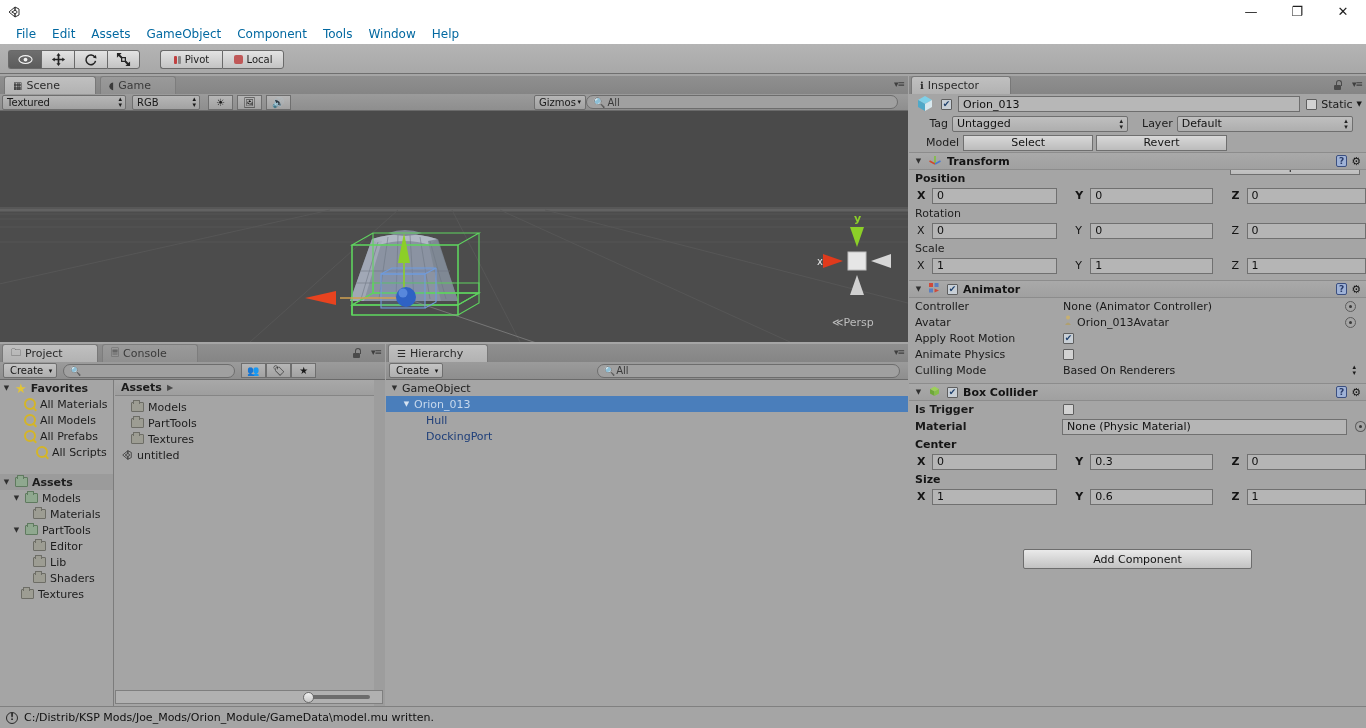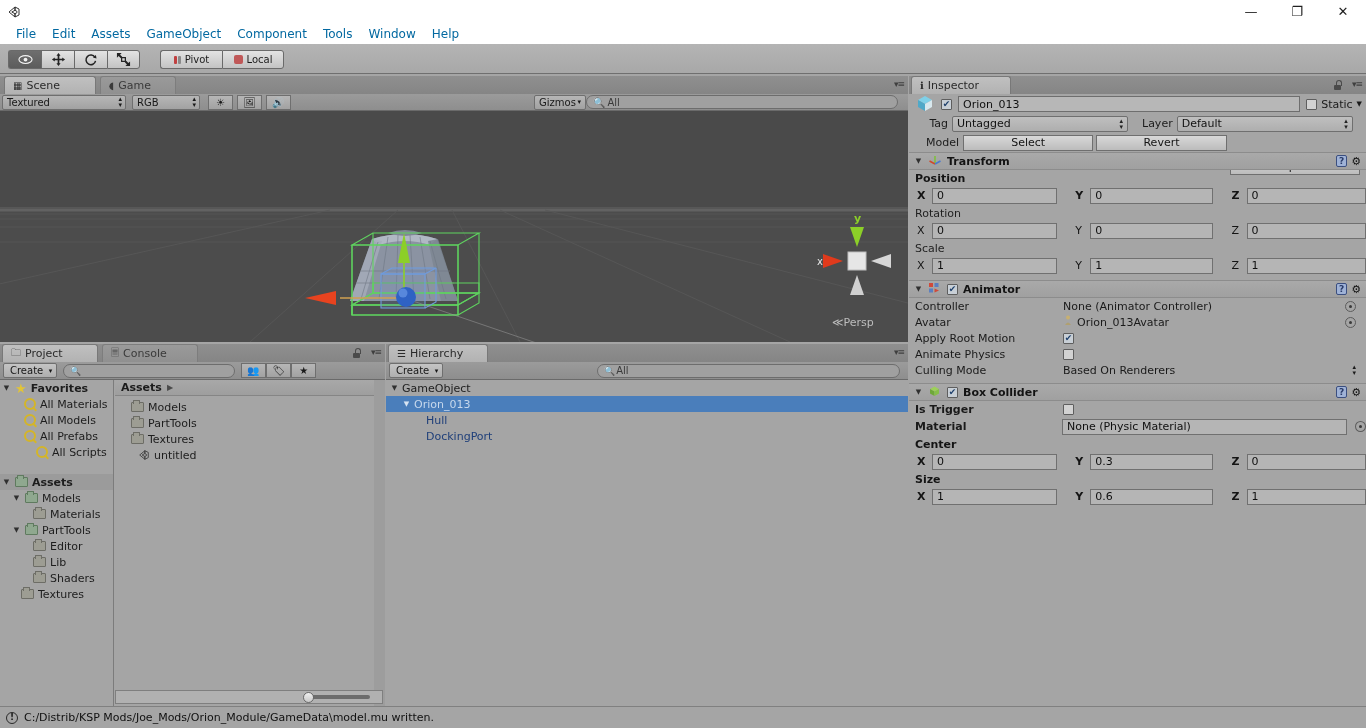--- a/index.html
+++ b/index.html
@@ -523,21 +523,21 @@
           <span>Models</span>
         </div>
         <div class="row" style="padding-left:16px;height:16px;">
           <span class="folder"></span>
           <span>PartTools</span>
         </div>
         <div class="row" style="padding-left:16px;height:16px;">
           <span class="folder"></span>
           <span>Textures</span>
         </div>
-        <div class="row" style="padding-left:23px;height:16px;">
+        <div class="row" style="padding-left:6px;height:16px;">
           <span class="unityico">
             <svg width="12" height="12" viewBox="0 0 14 14">
                 <polygon points="2,7 8,2 8,5.3 4.8,7 8,8.7 8,12" fill="none" stroke="#3c3c3c" stroke-width="1"></polygon>
                 <polygon points="8,2 12,4 12,10 8,12 8,8.7 10,7.6 10,6.4 8,5.3" fill="none" stroke="#3c3c3c" stroke-width="1"></polygon>
               </svg>
           </span>
           <span>untitled</span>
         </div>
       </div>
       <div class="vscroll"></div>
@@ -774,20 +774,21 @@
       <div class="sectlabel">Size</div>
       <div class="xyzrow">
         <span class="axl b">X</span>
         <span class="numf" style="width:132px;">1</span>
         <span class="axl b" style="margin-left:18px;">Y</span>
         <span class="numf" style="width:130px;">0.6</span>
         <span class="axl b" style="margin-left:18px;">Z</span>
         <span class="numf" style="width:126px;">1</span>
       </div>
 
+      <div class="addcomp">Add Component</div>
     </div>
   </div>
 
   <div class="statusbar">
     <span class="warnico">!</span>
     <span class="txt">C:/Distrib/KSP Mods/Joe_Mods/Orion_Module/GameData\model.mu written.</span>
   </div>
 
 </div>
 

